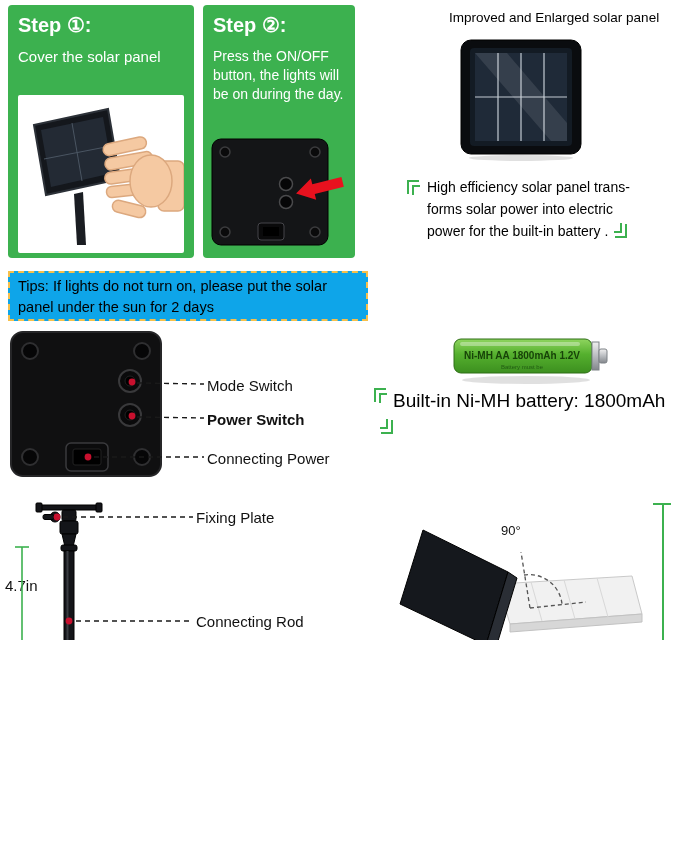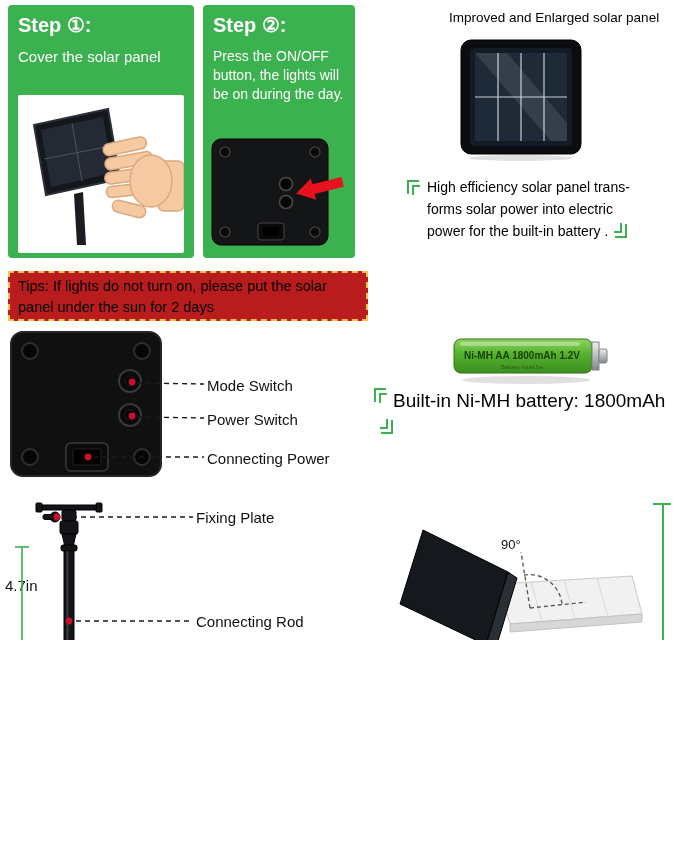--- a/index.html
+++ b/index.html
@@ -10,21 +10,21 @@
 
   
   .step-box{background:#3cb14f;border-radius:4px;}
   .step-title{position:absolute;left:10px;top:8px;color:#fff;font-weight:bold;font-size:20px;}
   .step-text{position:absolute;color:#fff;}
   .step1-text{left:10px;top:42px;width:164px;font-size:15px;line-height:1.3;}
   .step2-text{left:10px;top:42px;width:134px;font-size:14px;line-height:1.34;}
   .white-frame{position:absolute;background:#fff;border-radius:2px;}
 
   
-  .tips-box{border:2px dashed #f7c04a;background:#b91c1c;box-sizing:border-box;
+  .tips-box{border:2px dashed #f7c04a;background:#0ea5e9;box-sizing:border-box;
             padding:3px 8px;font-size:14.5px;line-height:1.42;color:#000;}
 
   
   .label{font-size:15px;white-space:nowrap;color:#111;}
   .measure{font-size:15px;color:#111;background:#fff;padding:0 2px;}
   .angle-label{font-size:13px;color:#111;}
   .heading{font-size:13.5px;color:#000;white-space:nowrap;margin-left:25px;}
 
   
   .solar-quote{padding-left:22px;font-size:14px;line-height:22px;color:#000;}
@@ -138,21 +138,21 @@
       <circle cx="122" cy="86" r="11" fill="#0a0a0b" stroke="#39393b" stroke-width="2"></circle>
       <circle cx="122" cy="86" r="5" fill="#000" stroke="#222"></circle>
     </g>
     <g>
       <rect x="58" y="114" width="42" height="28" rx="5" fill="#0b0b0c" stroke="#3a3a3d" stroke-width="1.5"></rect>
       <rect x="65" y="120" width="28" height="16" rx="2" fill="#000" stroke="#222"></rect>
     </g>
   </svg>
 
   <div class="abs label" style="left:207px;top:377px;">Mode Switch</div>
-  <div class="abs label" style="left:207px;top:411px;">Power Switch</div>
+  <div class="abs label" style="left:207px;top:411px;font-weight:bold;">Power Switch</div>
   <div class="abs label" style="left:207px;top:450px;">Connecting Power</div>
 
   <svg class="abs" style="left:446px;top:332px;" width="175" height="55" viewBox="0 0 175 55">
     <defs>
       <linearGradient id="bgrad" x1="0" y1="0" x2="0" y2="1">
         <stop offset="0" stop-color="#8fd55f"></stop>
           <stop offset="0.45" stop-color="#55b02e"></stop>
           <stop offset="1" stop-color="#3c8f1f"></stop>
       </linearGradient>
       <linearGradient id="mgrad" x1="0" y1="0" x2="0" y2="1">
@@ -242,21 +242,21 @@
 
     <circle cx="104" cy="127" r="6" fill="#0e0e10"></circle>
     <rect x="97" y="130" width="11" height="62" fill="#141519" stroke="#000"></rect>
     <polygon points="99,192 106,192 103,252" fill="#141519"></polygon>
 
     <path d="M62,245 C55,205 92,178 140,182 C185,168 248,192 252,232 C258,274 220,312 162,310 C108,318 68,288 62,245 Z" fill="url(#bulbs)" stroke="#0a0a0a" stroke-width="2"></path>
     <path d="M70,272 C58,282 56,296 68,304" fill="none" stroke="#161616" stroke-width="2.5"></path>
     <path d="M248,254 C260,266 258,282 246,292" fill="none" stroke="#161616" stroke-width="2.5"></path>
   </svg>
 
-  <div class="abs angle-label" style="left:501px;top:537px;text-align:right;">90°</div>
+  <div class="abs angle-label" style="left:501px;top:523px;text-align:right;">90°</div>
   <div class="abs measure" style="left:384px;top:668px;">11in</div>
 
   <svg class="abs overlay" style="left:0;top:0;" width="679" height="859" viewBox="0 0 679 859">
     <g stroke="#1a1a1a" stroke-width="1.4" stroke-dasharray="5 4">
       <line x1="137" y1="383" x2="204" y2="384"></line>
       <line x1="137" y1="417" x2="204" y2="418"></line>
       <line x1="94" y1="457" x2="204" y2="457"></line>
       <line x1="63" y1="517" x2="193" y2="517"></line>
       <line x1="76" y1="621" x2="193" y2="621"></line>
       <line x1="76" y1="779" x2="193" y2="779"></line>

